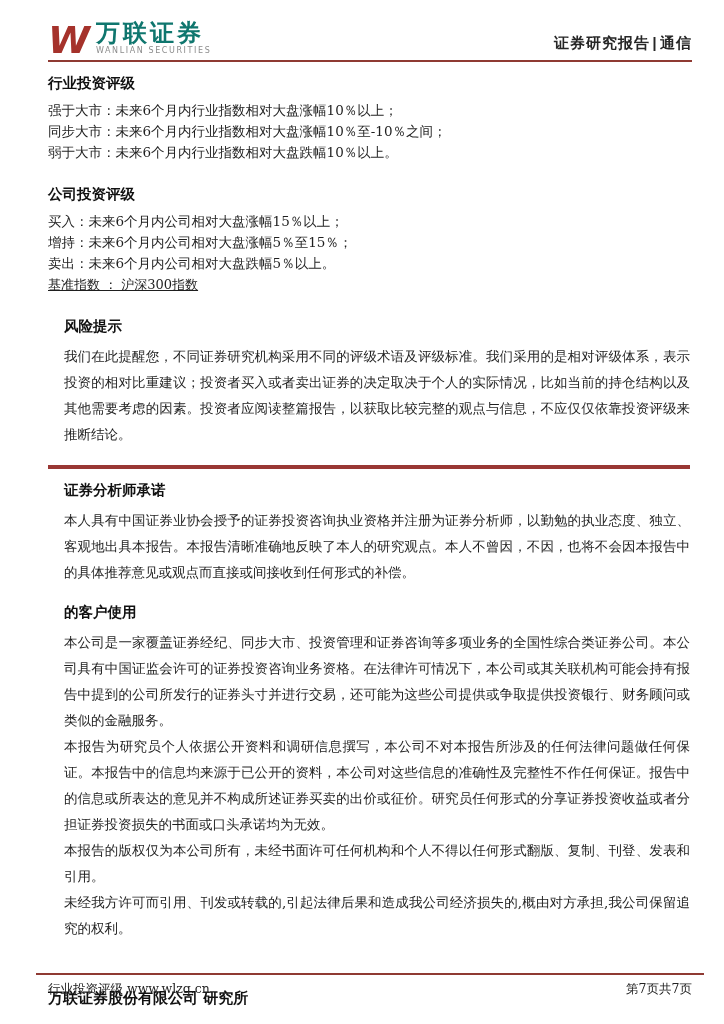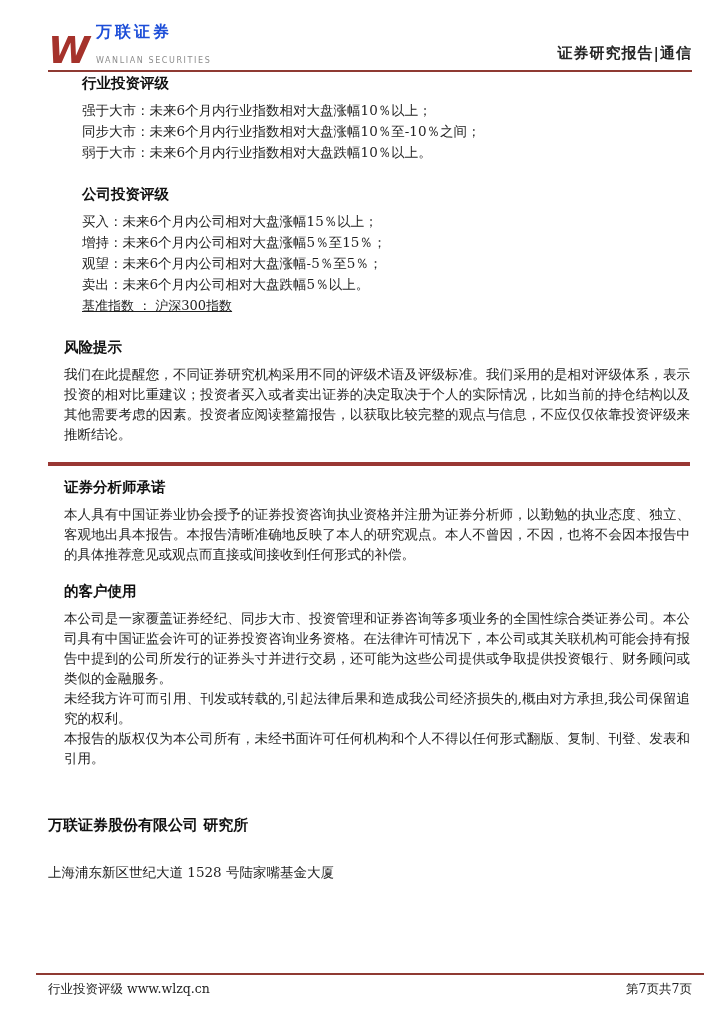--- a/index.html
+++ b/index.html
@@ -26,54 +26,55 @@
   .logo { display: flex; align-items: flex-end; gap: 8px; }
   .logo-w {
     font-family: "DejaVu Sans", sans-serif;
     font-weight: bold; font-style: italic;
     font-size: 38px; line-height: 30px;
     color: #a5322b;
     letter-spacing: -2px;
   }
   .logo-text { display: flex; flex-direction: column; }
   .logo-cn {
-    font-family: Liberation Mono, monospace;
-    font-weight: bold; font-size: 16px; line-height: 22px;
-    color: #1d4ed8; letter-spacing: 3px;
+    font-family: Liberation Sans, sans-serif;
+    font-weight: bold; font-size: 24px; line-height: 22px;
+    color: #0f766e; letter-spacing: 3px;
   }
   .logo-en {
     font-family: "DejaVu Sans", sans-serif;
     font-size: 8px; color: #8c8c8c; letter-spacing: 1.6px;
-    margin-top: 12px;
+    margin-top: 2px;
   }
   .report-type {
     font-size: 15px; font-weight: bold;
     color: #262626; letter-spacing: 1px;
     padding-bottom: 2px;
+    font-family: Liberation Mono, monospace;
   }
   
   .main {
     position: absolute;
     top: 74px; left: 48px; right: 34px;
   }
   .section-title {
     font-weight: bold;
     font-size: 14.5px;
     margin-bottom: 7px;
     color: #111;
   }
-  .rating-section { margin-bottom: 22px; margin-left: 34px; }
+  .rating-section { margin-bottom: 22px; }
   .rating-line { font-size: 13.5px; line-height: 21px; }
   .benchmark-line {
     font-size: 13px; line-height: 21px;
     text-decoration: underline;
   }
   .para-section { margin-bottom: 18px; margin-left: 16px; }
   .body-para {
-    font-size: 13.5px; line-height: 20px;
+    font-size: 13.5px; line-height: 26px;
     text-align: justify;
   }
   .thick-rule {
     height: 4px;
     background: #993734;
     margin: 10px 0 12px 0;
     border: none;
   }
   .company-info { margin-top: 48px; }
   .company-info .section-title { font-size: 15px; margin-bottom: 25px; }
@@ -112,42 +113,42 @@
       <div class="section-title">行业投资评级</div>
       <div class="rating-line">强于大市：未来6个月内行业指数相对大盘涨幅10％以上；</div>
       <div class="rating-line">同步大市：未来6个月内行业指数相对大盘涨幅10％至-10％之间；</div>
       <div class="rating-line">弱于大市：未来6个月内行业指数相对大盘跌幅10％以上。</div>
     </div>
 
     <div class="rating-section">
       <div class="section-title">公司投资评级</div>
       <div class="rating-line">买入：未来6个月内公司相对大盘涨幅15％以上；</div>
       <div class="rating-line">增持：未来6个月内公司相对大盘涨幅5％至15％；</div>
-      <div class="rating-line">观望：未来6个月内公司相对大盘涨幅-5％至5％；</div>
       <div class="rating-line">卖出：未来6个月内公司相对大盘跌幅5％以上。</div>
       <div class="benchmark-line">基准指数 ： 沪深300指数</div>
     </div>
 
     <div class="para-section">
       <div class="section-title">风险提示</div>
       <div class="body-para">我们在此提醒您，不同证券研究机构采用不同的评级术语及评级标准。我们采用的是相对评级体系，表示投资的相对比重建议；投资者买入或者卖出证券的决定取决于个人的实际情况，比如当前的持仓结构以及其他需要考虑的因素。投资者应阅读整篇报告，以获取比较完整的观点与信息，不应仅仅依靠投资评级来推断结论。</div>
     </div>
 
     <div class="thick-rule"></div>
 
     <div class="para-section">
       <div class="section-title">证券分析师承诺</div>
       <div class="body-para">本人具有中国证券业协会授予的证券投资咨询执业资格并注册为证券分析师，以勤勉的执业态度、独立、客观地出具本报告。本报告清晰准确地反映了本人的研究观点。本人不曾因，不因，也将不会因本报告中的具体推荐意见或观点而直接或间接收到任何形式的补偿。</div>
     </div>
 
     <div class="para-section">
       <div class="section-title">的客户使用</div>
       <div class="body-para">本公司是一家覆盖证券经纪、同步大市、投资管理和证券咨询等多项业务的全国性综合类证券公司。本公司具有中国证监会许可的证券投资咨询业务资格。在法律许可情况下，本公司或其关联机构可能会持有报告中提到的公司所发行的证券头寸并进行交易，还可能为这些公司提供或争取提供投资银行、财务顾问或类似的金融服务。</div>
+      <div class="body-para">本报告为研究员个人依据公开资料和调研信息撰写，本公司不对本报告所涉及的任何法律问题做任何保证。本报告中的信息均来源于已公开的资料，本公司对这些信息的准确性及完整性不作任何保证。报告中的信息或所表达的意见并不构成所述证券买卖的出价或征价。研究员任何形式的分享证券投资收益或者分担证券投资损失的书面或口头承诺均为无效。</div>
+      <div class="body-para">本报告的版权仅为本公司所有，未经书面许可任何机构和个人不得以任何形式翻版、复制、刊登、发表和引用。</div>
       <div class="body-para">未经我方许可而引用、刊发或转载的,引起法律后果和造成我公司经济损失的,概由对方承担,我公司保留追究的权利。</div>
-      <div class="body-para">本报告的版权仅为本公司所有，未经书面许可任何机构和个人不得以任何形式翻版、复制、刊登、发表和引用。</div>
     </div>
 
     <div class="company-info">
       <div class="section-title">万联证券股份有限公司  研究所</div>
       <div class="address-line">上海浦东新区世纪大道 1528 号陆家嘴基金大厦</div>
 
     </div>
 
   </div>
 

